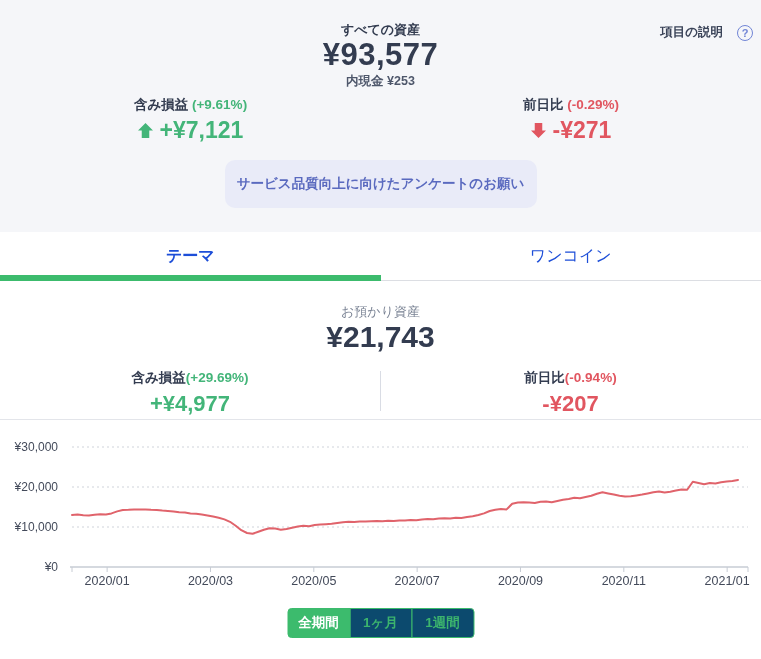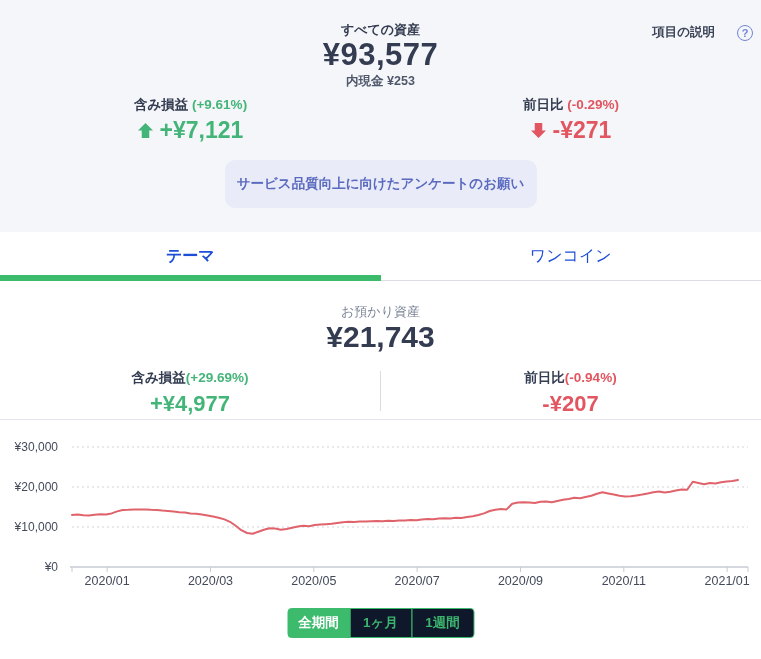--- a/index.html
+++ b/index.html
@@ -2,21 +2,21 @@
 <html><head>
 <meta charset="utf-8">
 <style>
   * { margin:0; padding:0; box-sizing:border-box; }
   html,body { background:#ffffff; }
   body { font-family:"Liberation Sans","DejaVu Sans",sans-serif; }
   .page { position:relative; width:761px; height:659px; background:#ffffff; overflow:hidden; }
 
   
   .header { position:absolute; top:0; left:0; width:761px; height:232px; background:#f5f6f9; }
-  .help { position:absolute; top:24px; right:8px; display:flex; align-items:center; gap:22px; cursor:pointer; }
+  .help { position:absolute; top:24px; right:8px; display:flex; align-items:center; gap:14px; cursor:pointer; }
   .help-label { font-size:12.5px; font-weight:bold; color:#3a4358; }
   .help-icon { width:16px; height:16px; border:1.5px solid #7185d6; border-radius:50%; color:#7185d6;
                font-size:11px; font-weight:bold; display:flex; align-items:center; justify-content:center; }
   .h-title  { position:absolute; top:21px; left:0; width:100%; text-align:center; font-size:13px; font-weight:bold; color:#333c50; }
   .h-amount { position:absolute; top:37px; left:0; width:100%; text-align:center; font-size:31px; font-weight:bold; color:#333c50; letter-spacing:.5px; }
   .h-cash   { position:absolute; top:73px; left:0; width:100%; text-align:center; font-size:12.5px; font-weight:bold; color:#4e576b; }
 
   .stat-top { position:absolute; top:96px; text-align:center; }
   .stat-top.left  { left:0;     width:381px; }
   .stat-top.right { left:381px; width:380px; }
@@ -47,21 +47,21 @@
   .vdivider { position:absolute; top:371px; left:380px; width:1px; height:40px; background:#d9dce4; }
   .hdivider { position:absolute; top:419px; left:0; width:761px; height:1px; background:#e3e5ea; }
 
   
   #chart-svg { position:absolute; top:432px; left:0; }
   #chart-svg text { font-family:"Liberation Sans","DejaVu Sans",sans-serif; }
 
   
   .periods { position:absolute; top:608px; left:50%; transform:translateX(-50%); display:flex; }
   .period { min-width:63px; height:30px; padding:0 10px; display:flex; align-items:center; justify-content:center;
-            font-size:13.5px; font-weight:bold; color:#3cb46d; background:#0f172a; border:1px solid #3cbb6d; cursor:pointer; }
+            font-size:13.5px; font-weight:bold; color:#3cb46d; background:#0c4a6e; border:1px solid #3cbb6d; cursor:pointer; }
   .period + .period { margin-left:-1px; }
   .period:first-child { border-radius:4px 0 0 4px; }
   .period:last-child  { border-radius:0 4px 4px 0; }
   .period.active { background:#3cbb6d; color:#fff; z-index:1; }
 </style>
 </head>
 <body>
 
 <div class="page">
 

